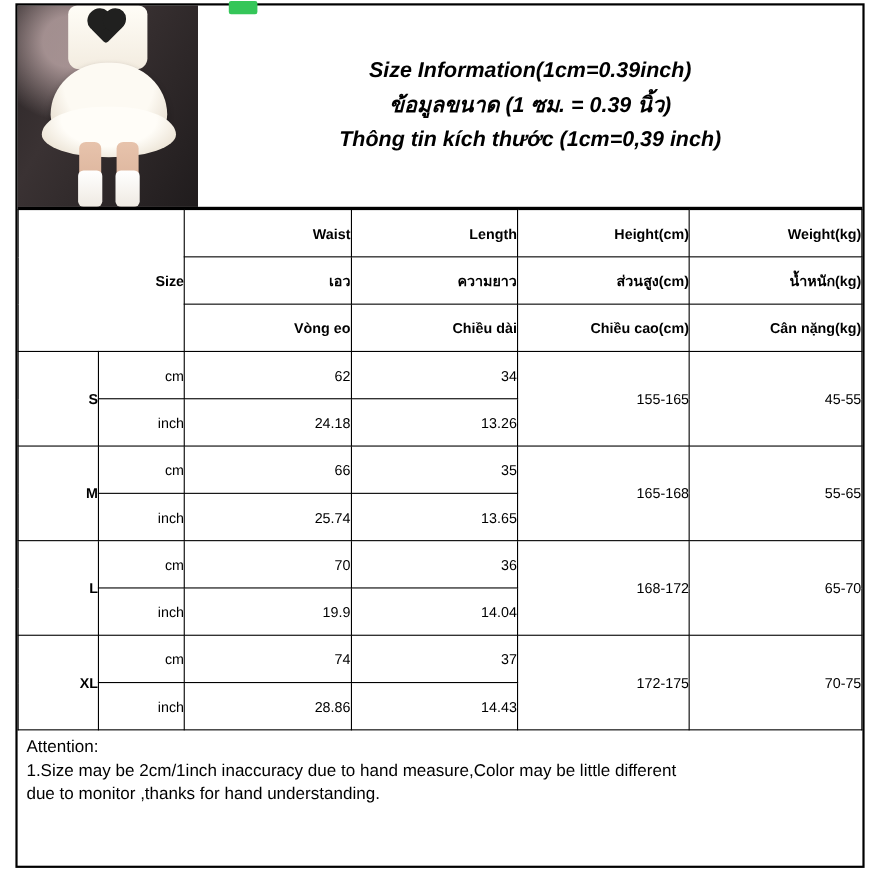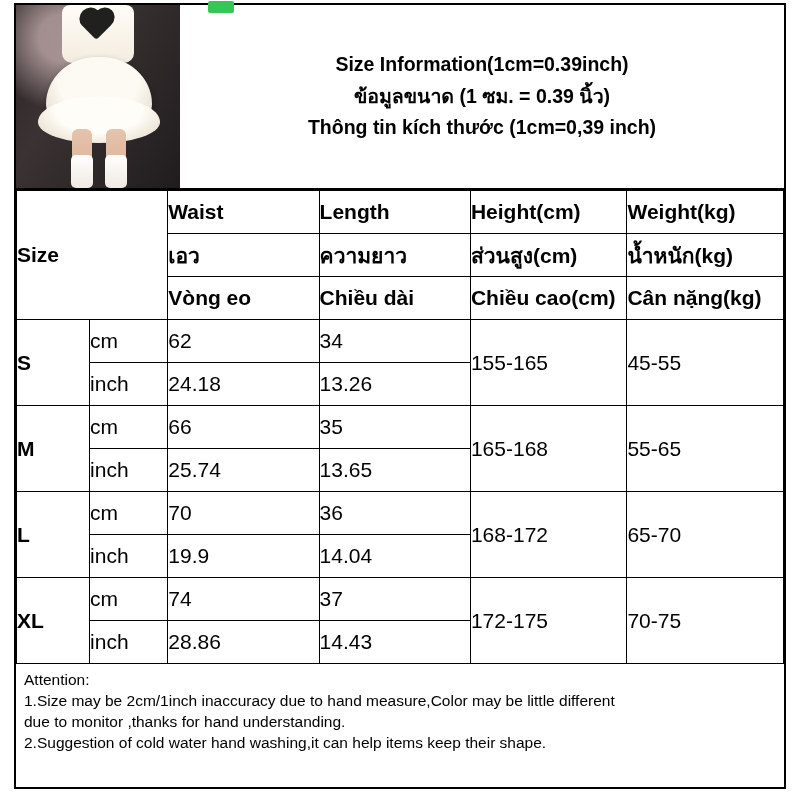--- a/index.html
+++ b/index.html
@@ -134,39 +134,40 @@
     position: absolute;
     left: 164px;
     right: 0;
     top: 0;
     height: 183px;
     display: flex;
     flex-direction: column;
     align-items: center;
     justify-content: center;
     gap: 8px;
+    font-style: italic;
   }
   .title-line {
     font-weight: bold;
     font-size: 19.5px;
     line-height: 1.2;
     text-align: center;
     white-space: nowrap;
   }
   
   table.size-table {
     width: 100%;
     border-collapse: collapse;
     table-layout: fixed;
   }
   table.size-table td {
     border: 1px solid #000000;
-    text-align: left;
+    text-align: right;
     vertical-align: middle;
-    font-size: 21px;
+    font-size: 13px;
     padding: 0;
     height: 42px;
   }
   td.hdr {
     font-weight: bold;
     font-size: 15.5px;
   }
   td.sizecell {
     font-weight: bold;
     font-size: 24px;
@@ -305,17 +306,16 @@
           <td>28.86</td>
           <td>14.43</td>
         </tr>
       </tbody>
     </table>
 
     <div class="attention">
       <p>Attention:</p>
       <p>1.Size may be 2cm/1inch inaccuracy due to hand measure,Color may be little different</p>
       <p>due to monitor ,thanks for hand understanding.</p>
-      <p>2.Suggestion of cold water hand washing,it can help items keep their shape.</p>
     </div>
 
   </div>
 </div>
 
 </body></html>

